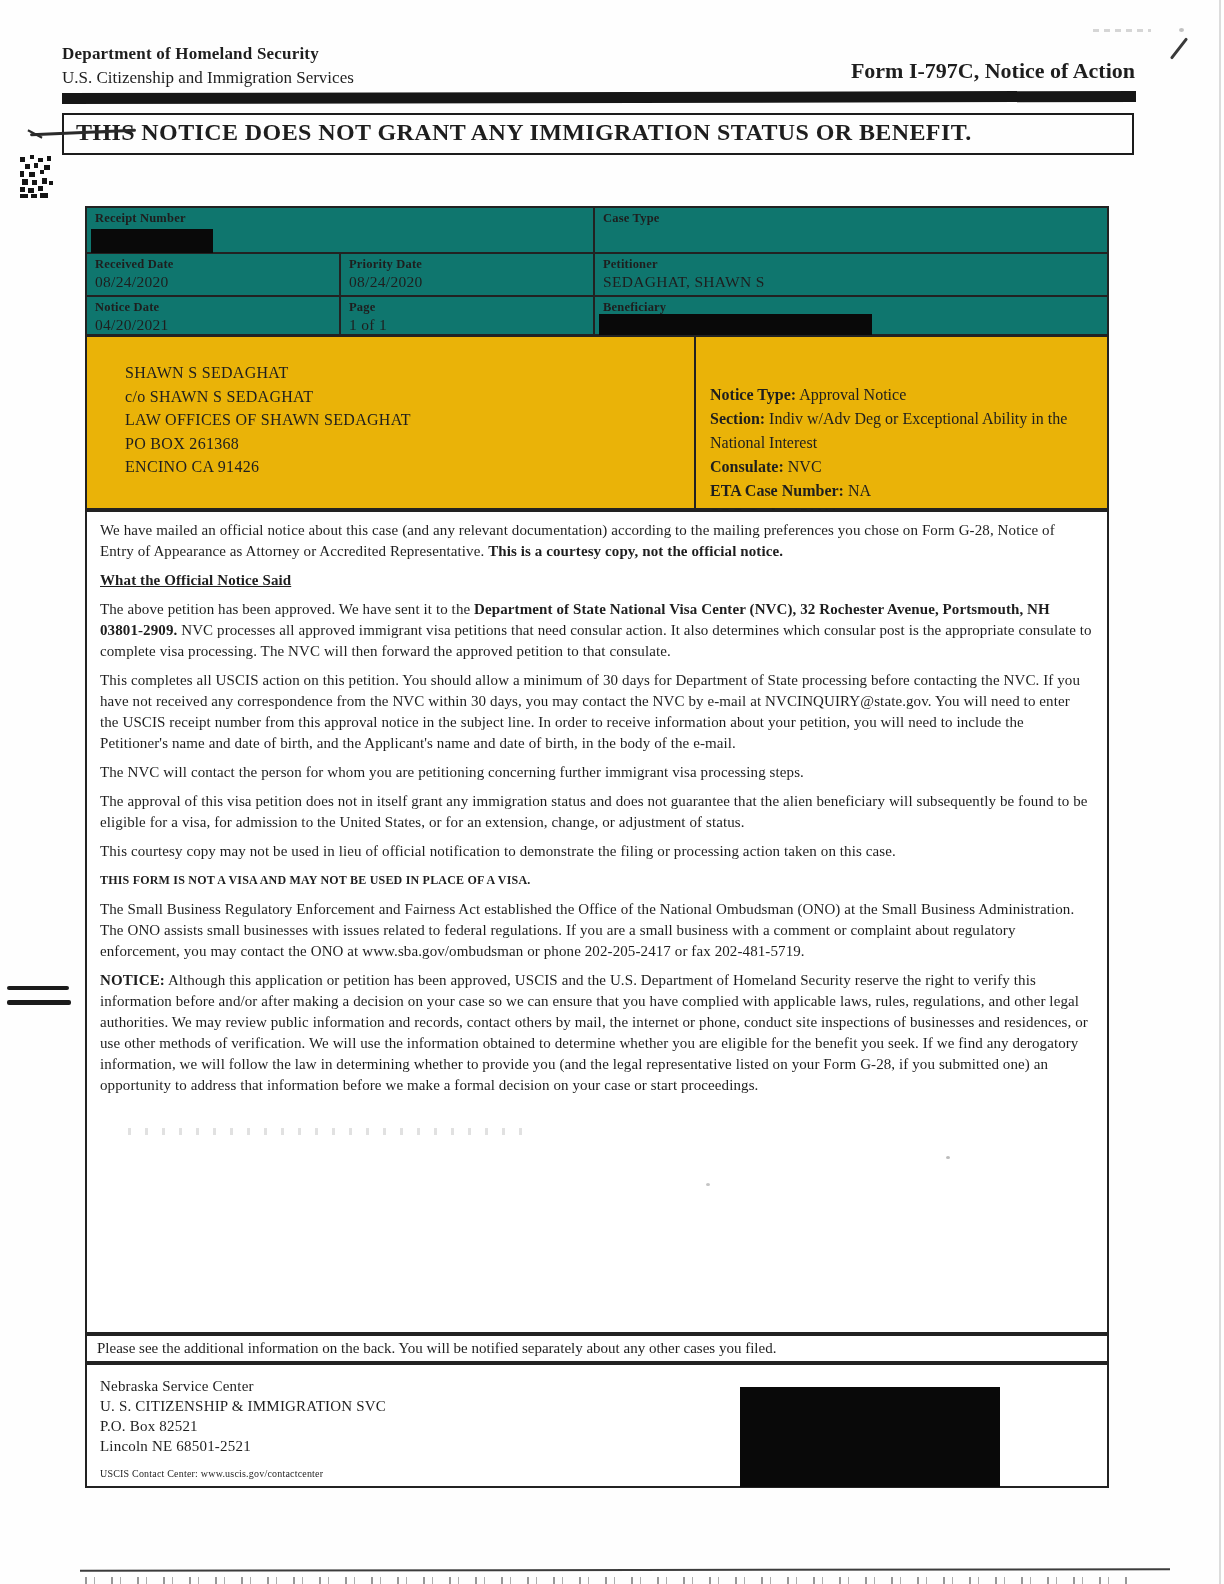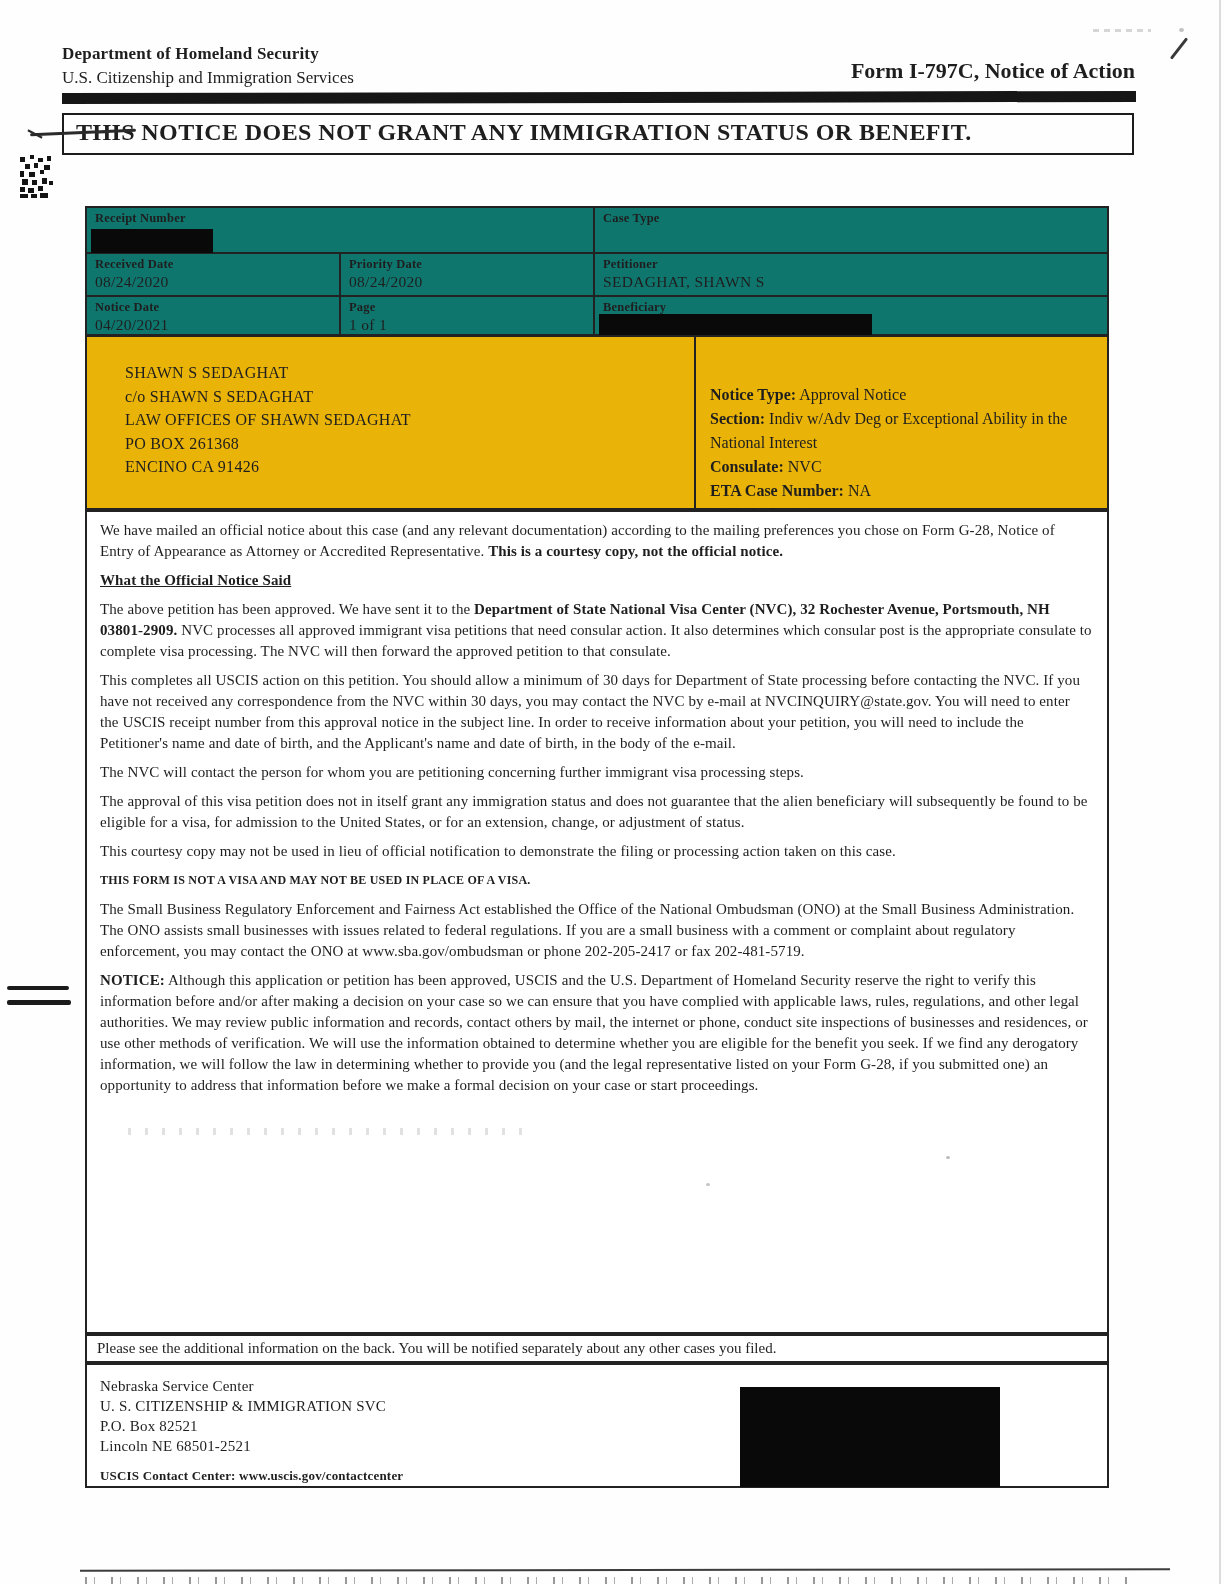--- a/index.html
+++ b/index.html
@@ -59,21 +59,21 @@
   .h-underline{font-weight:bold;text-decoration:underline;margin:0 0 8px 0;font-size:15px;}
   .h-caps{font-weight:bold;margin:0 0 8px 0;font-size:12px;letter-spacing:.2px;}
   .b{font-weight:bold;}
   .margin-mark1{left:7px;top:986px;width:62px;height:4px;background:#1b1b1b;border-radius:2px;}
   .margin-mark2{left:7px;top:1000px;width:64px;height:5px;background:#1b1b1b;border-radius:2px;}
   
   .please-row{left:85px;top:1334px;width:1024px;height:29px;border:2px solid #222;box-sizing:border-box;
     font-size:15px;padding:4px 10px;background:#fff;}
   .footer-box{left:85px;top:1363px;width:1024px;height:125px;border:2px solid #222;box-sizing:border-box;background:#fff;}
   .svc-lines{position:absolute;left:13px;top:11px;font-size:15px;line-height:20px;letter-spacing:.2px;}
-  .contact-line{position:absolute;left:13px;top:103px;font-size:13px;font-weight:bold;letter-spacing:.2px;}
+  .contact-line{position:absolute;left:13px;top:103px;font-size:10px;font-weight:normal;letter-spacing:.2px;}
   .footer-redact{position:absolute;left:653px;top:22px;width:260px;height:100px;background:#090909;}
   .bottom-rule{left:80px;top:1569px;width:1090px;height:2px;background:#3c3c3c;transform:rotate(-0.08deg);}
   .bottom-cut{left:85px;top:1577px;width:1045px;height:7px;opacity:.6;
     background:repeating-linear-gradient(90deg,#555 0 2px,transparent 2px 9px,#777 9px 10px,transparent 10px 26px);}
 </style>
 </head>
 <body>
 
 <div class="page">
 

